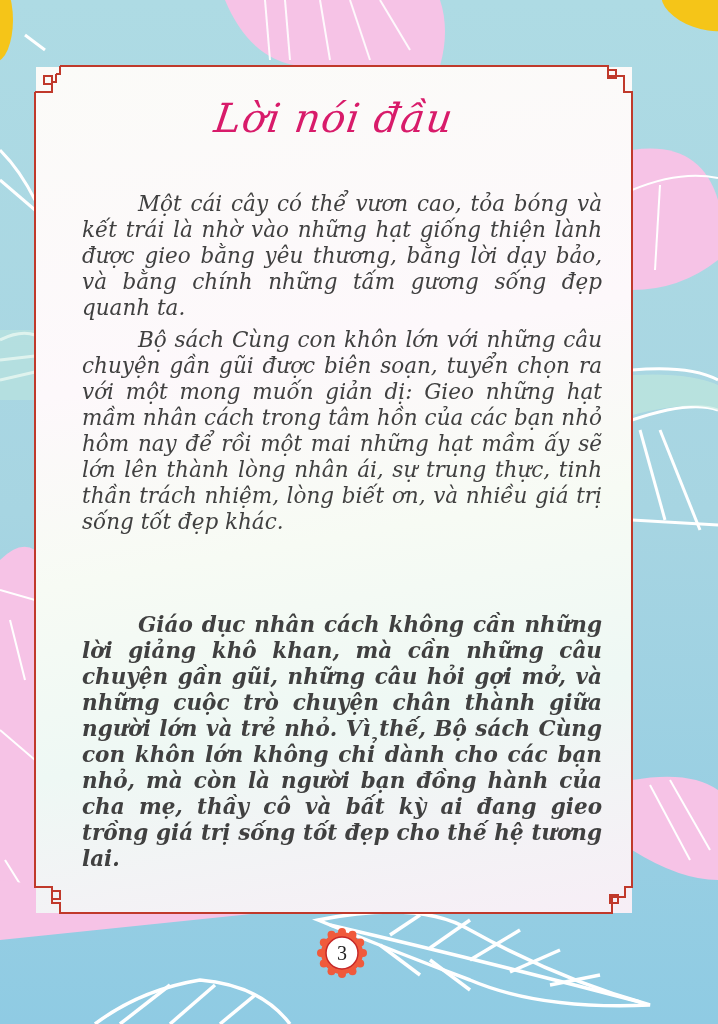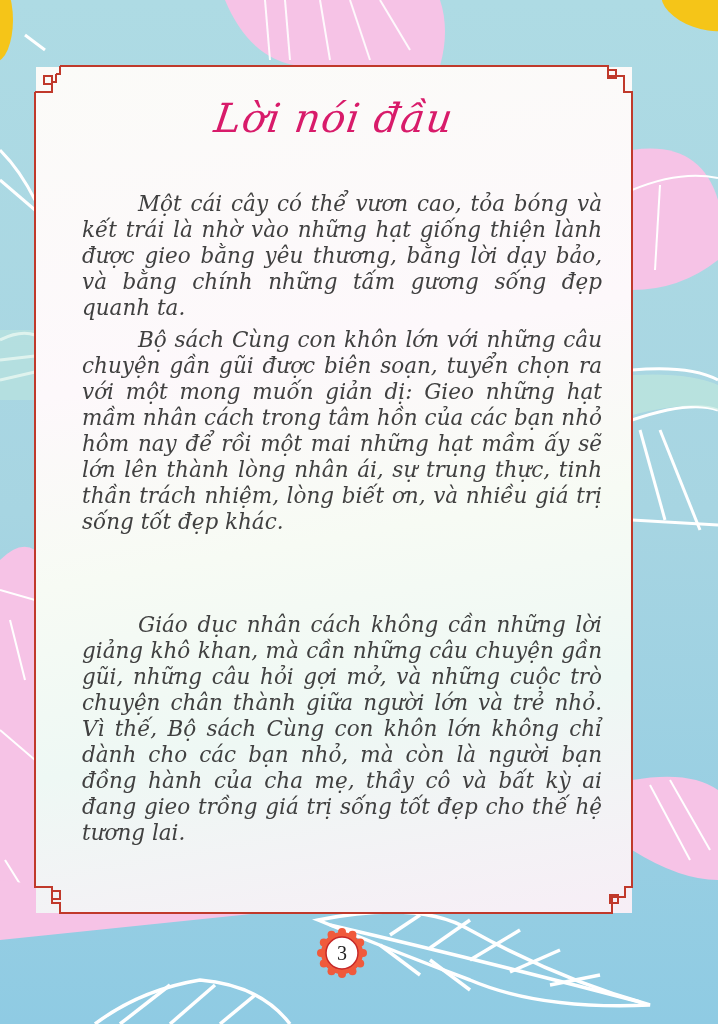--- a/index.html
+++ b/index.html
@@ -25,21 +25,21 @@
     .para {
       position:absolute; left:46px; width:520px;
       font-family:"DejaVu Serif", serif; font-style:italic;
       font-size:21.5px; line-height:26px; color:#404040;
       text-align:justify; text-align-last:left;
       margin:0;
     }
     .para .indent { display:inline-block; width:56px; }
     .p1 { top:124px; }
     .p2 { top:260px; }
-    .p3 { top:545px; }
+    .p3 { top:545px;font-weight:bold; }
     .page-num {
       position:absolute; left:317px; top:928px; width:50px; height:50px; z-index:3;
     }
     .page-num span {
       position:absolute; left:0; top:0; width:50px; height:50px; line-height:50px;
       text-align:center; font-family:"Liberation Serif", serif; font-size:20px; color:#222;
     }
   </style>
 </head>
 <body>

